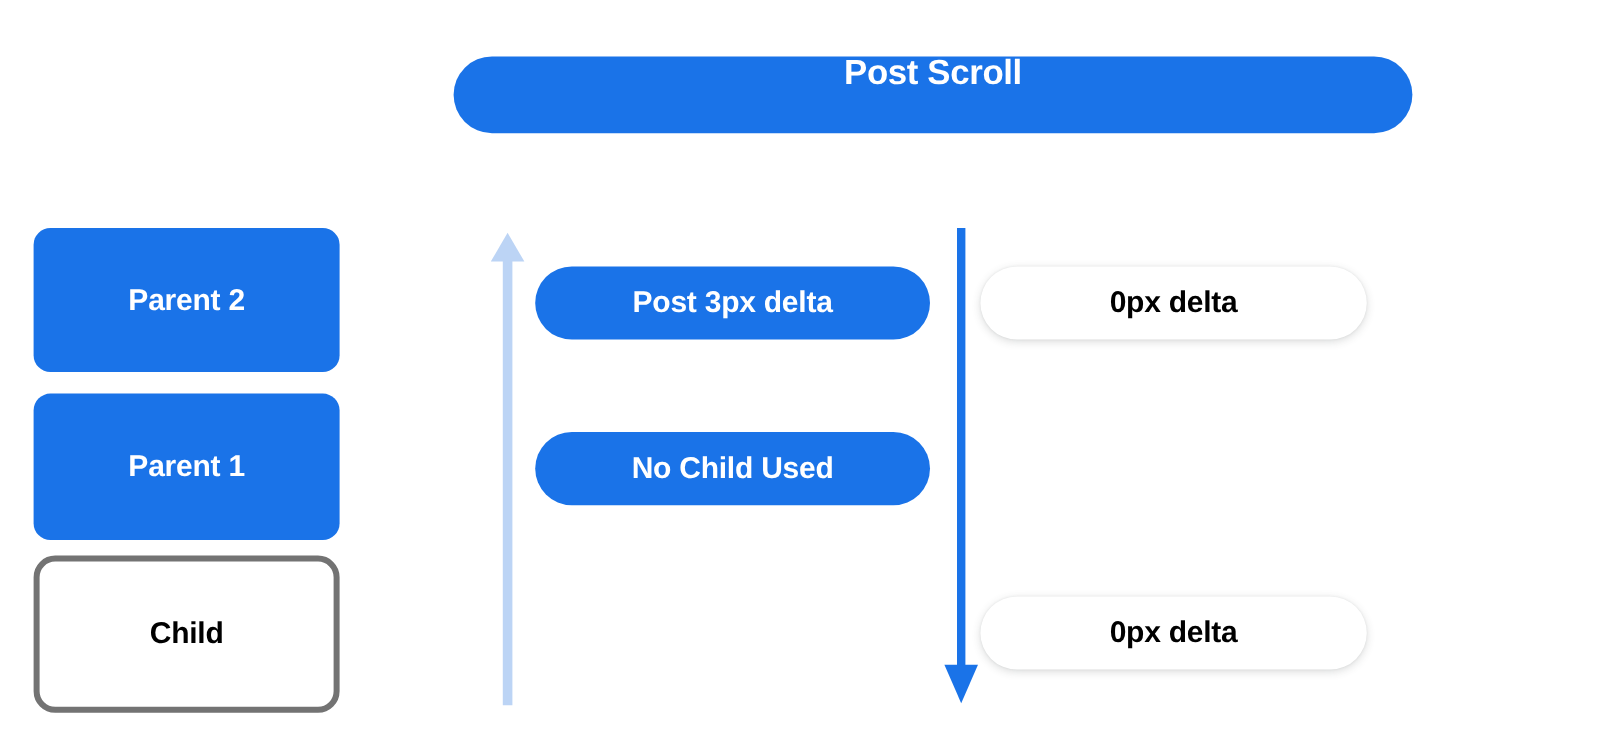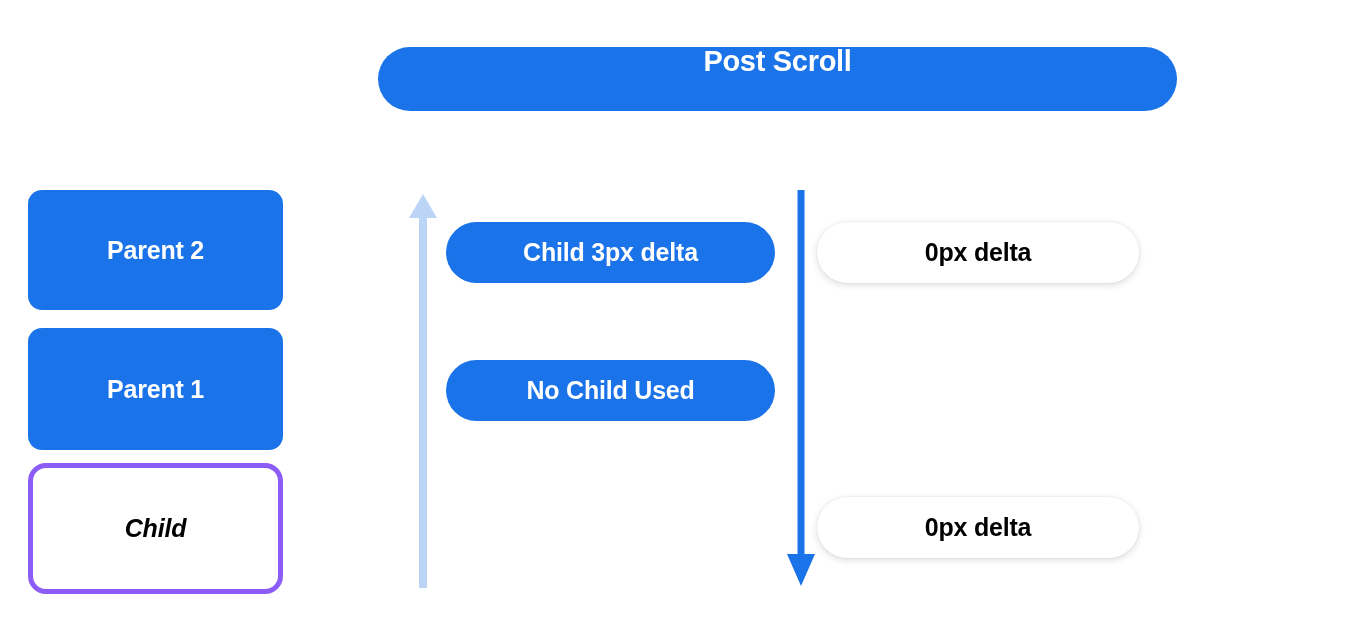--- a/index.html
+++ b/index.html
@@ -58,23 +58,22 @@
     line-height: 1;
   }
   .stack-box.filled {
     background: #1a73e8;
     border-radius: 14px;
   }
   .stack-box.filled .label { color: #ffffff; }
 
   .stack-box.outlined {
     background: #ffffff;
-    border: 5px solid #8b5cf6;
+    border: 5px solid #737373;
     border-radius: 18px;
-    font-style: italic;
   }
   .stack-box.outlined .label { color: #000000; }
 
   #box-parent2 { top: 190px;  height: 120px; text-align: right; }
   #box-parent1 { top: 328px;  height: 122px; }
   #box-child   { top: 463px;  height: 131px; }
 
   
   .arrow {
     position: absolute;
@@ -155,21 +154,21 @@
     <line x1="20" y1="398" x2="20" y2="24" stroke="#bcd4f5" stroke-width="8" stroke-linecap="butt"></line>
     <polygon points="20,4 34,28 6,28" fill="#bcd4f5"></polygon>
   </svg>
 
   <svg class="arrow" id="arrow-down" viewBox="0 0 40 398" aria-hidden="true">
     <line x1="20" y1="0" x2="20" y2="374" stroke="#1a73e8" stroke-width="7" stroke-linecap="butt"></line>
     <polygon points="20,396 34,364 6,364" fill="#1a73e8"></polygon>
   </svg>
 
   <div class="pill-blue" id="pill-used-delta">
-    <span class="label">Child 3px delta</span>
+    <span class="label">Post 3px delta</span>
   </div>
 
   <div class="pill-blue" id="pill-no-delta">
     <span class="label">No Child Used</span>
   </div>
 
   <div class="pill-white" id="pill-delta-top">
     <span class="label">0px delta</span>
   </div>
 

